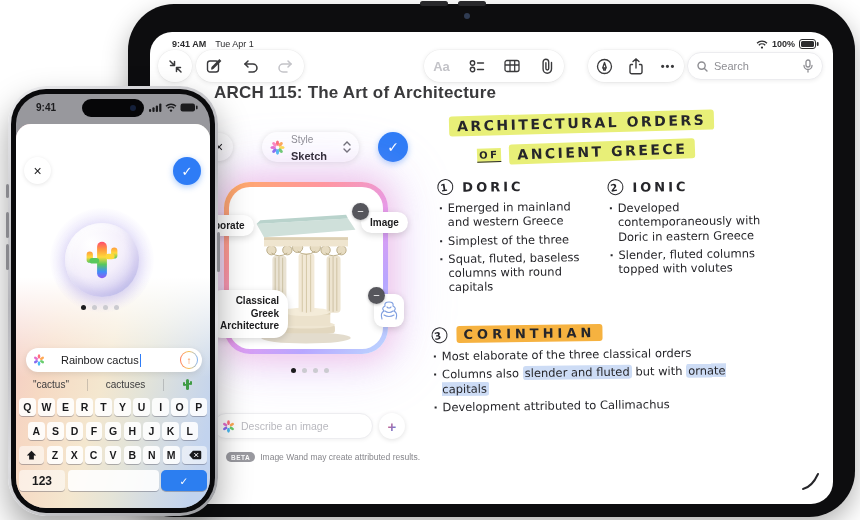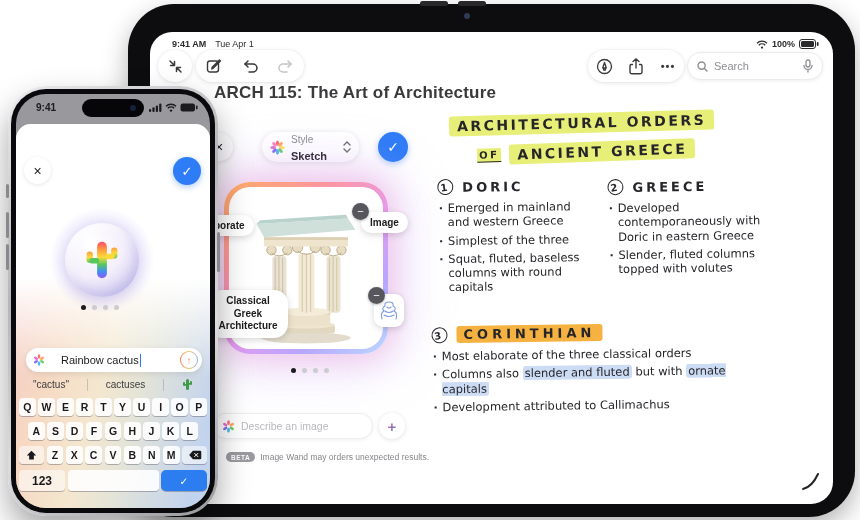--- a/index.html
+++ b/index.html
@@ -45,21 +45,21 @@
   
   .gen-x{position:absolute;left:55px;top:101px;width:28px;height:28px;border-radius:50%;background:#fff;box-shadow:0 1px 5px rgba(0,0,0,.12);display:flex;align-items:center;justify-content:center;font-size:14px;color:#1c1c1e;}
   .style-chip{position:absolute;left:112px;top:100px;width:97px;height:30px;border-radius:15px;background:#fff;box-shadow:0 1px 6px rgba(0,0,0,.12);display:flex;align-items:center;gap:6px;padding:0 8px;}
   .style-txt{flex:1;line-height:1.05;}
   .style-txt .l1{font-size:10px;color:#8e8e93;}
   .style-txt .l2{font-size:11px;font-weight:700;color:#1c1c1e;}
   .gen-check{position:absolute;left:228px;top:100px;width:30px;height:30px;border-radius:50%;background:#2e7cf6;color:#fff;display:flex;align-items:center;justify-content:center;font-size:14px;font-weight:700;box-shadow:0 2px 6px rgba(46,124,246,.4);}
   .gen-card{position:absolute;left:74px;top:150px;width:164px;height:172px;border-radius:26px;padding:5px;background:linear-gradient(140deg,#ffac63 0%,#ff96a0 28%,#e49bf0 55%,#b7a6ff 76%,#bcd9ff 100%);box-shadow:0 0 30px 6px rgba(243,168,215,.55),0 0 55px 12px rgba(186,160,255,.3);}
   .gen-card-inner{position:absolute;inset:5px;background:#fff;border-radius:21px;display:flex;align-items:flex-end;justify-content:center;overflow:hidden;}
   .tag{position:absolute;background:#fff;border-radius:13px;box-shadow:0 2px 7px rgba(0,0,0,.16);font-size:10px;font-weight:600;color:#1c1c1e;padding:5px 9px;white-space:nowrap;}
-  .tag.two{white-space:normal;text-align:center;line-height:1.25;border-radius:14px;}
+  .tag.two{white-space:normal;text-align:right;line-height:1.25;border-radius:14px;}
   .minus-btn{position:absolute;width:17px;height:17px;border-radius:50%;background:rgba(72,72,78,.92);color:#fff;display:flex;align-items:center;justify-content:center;font-size:11px;line-height:1;box-shadow:0 1px 3px rgba(0,0,0,.25);z-index:3;}
   .sketch-thumb{position:absolute;left:224px;top:262px;width:30px;height:33px;background:#fff;border-radius:9px;box-shadow:0 2px 7px rgba(0,0,0,.16);display:flex;align-items:center;justify-content:center;}
   .dots{display:flex;gap:6px;}
   .dots i{width:5px;height:5px;border-radius:50%;background:#cbcbd0;}
   .dots i.on{background:#1c1c1e;}
   .gen-dots{position:absolute;left:141px;top:336px;}
   .describe-pill{position:absolute;left:63px;top:381px;width:160px;height:26px;border-radius:13px;background:#fff;border:1px solid #ededf0;box-shadow:0 1px 4px rgba(0,0,0,.06);display:flex;align-items:center;gap:6px;padding:0 8px;}
   .describe-pill .ph{font-size:10.5px;color:#b9b9bf;}
   .plus-btn{position:absolute;left:229px;top:381px;width:26px;height:26px;border-radius:50%;background:#fff;box-shadow:0 1px 5px rgba(0,0,0,.12);display:flex;align-items:center;justify-content:center;font-size:15px;font-weight:600;background-clip:padding-box;}
   .plus-btn span{background:linear-gradient(120deg,#ff5f6d,#3b82f6);-webkit-background-clip:text;background-clip:text;color:transparent;}
@@ -159,20 +159,42 @@
               <path d="M6 2 L3 5 L6 8"></path>
             </svg>
           </div>
         <div class="tb-ic dis">
             <svg width="16" height="14" viewBox="0 0 16 14" stroke="currentColor" stroke-width="1.5" fill="none" stroke-linecap="round">
               <path d="M13 5 H5 a4 4 0 0 0 0 8 H9"></path>
               <path d="M10 2 L13 5 L10 8"></path>
             </svg>
           </div>
       </div>
+      <div class="pill" style="left:274px;width:140px;">
+        <div class="tb-ic dis" style="font-size:13px;font-weight:600;">Aa</div>
+        <div class="tb-ic">
+            <svg width="16" height="14" viewBox="0 0 16 14" stroke="currentColor" stroke-width="1.4" fill="none" stroke-linecap="round">
+              <circle cx="3.5" cy="4" r="2.2"></circle>
+              <path d="M8.5 4 H14.5"></path>
+              <circle cx="3.5" cy="10.5" r="2.2"></circle>
+              <path d="M8.5 10.5 H14.5"></path>
+            </svg>
+          </div>
+        <div class="tb-ic">
+            <svg width="16" height="14" viewBox="0 0 16 14" stroke="currentColor" stroke-width="1.3" fill="none">
+              <rect x="1" y="1.5" width="14" height="11" rx="2"></rect>
+              <path d="M1 6 H15 M6 1.5 V12.5 M10.7 1.5 V12.5"></path>
+            </svg>
+          </div>
+        <div class="tb-ic">
+            <svg width="14" height="16" viewBox="0 0 14 16" stroke="currentColor" stroke-width="1.4" fill="none" stroke-linecap="round">
+              <path d="M11.5 4.5 v6.5 a4.2 4.2 0 0 1 -8.4 0 v-7 a2.8 2.8 0 0 1 5.6 0 v6.6 a1.4 1.4 0 0 1 -2.8 0 V4.8"></path>
+            </svg>
+          </div>
+      </div>
       <div class="pill" style="left:438px;width:96px;">
         <div class="tb-ic">
             <svg width="17" height="17" viewBox="0 0 17 17" stroke="currentColor" stroke-width="1.3" fill="none">
               <circle cx="8.5" cy="8.5" r="7"></circle>
               <path d="M8.5 4.5 l1.8 5.5 h-3.6 z M7.6 10 h1.8 v2 h-1.8 z" stroke-linejoin="round"></path>
             </svg>
           </div>
         <div class="tb-ic">
             <svg width="14" height="17" viewBox="0 0 14 17" stroke="currentColor" stroke-width="1.4" fill="none" stroke-linecap="round">
               <path d="M7 1 V10 M4 3.5 L7 1 L10 3.5"></path>
@@ -215,21 +237,21 @@
         <div class="bullets" style="width:148px;">
             <span class="bullet hand">Emerged in mainland and western Greece</span>
             <span class="bullet hand">Simplest of the three</span>
             <span class="bullet hand">Squat, fluted, baseless columns with round capitals</span>
           </div>
       </div>
 
       <div class="sec hand" style="left:458px;top:146px;width:178px;">
         <div class="sec-head">
             <span class="cnum">2</span>
-            <span>GREECE</span>
+            <span>IONIC</span>
           </div>
         <div class="bullets" style="width:160px;">
             <span class="bullet hand">Developed contemporaneously with Doric in eastern Greece</span>
             <span class="bullet hand">Slender, fluted columns topped with volutes</span>
           </div>
       </div>
 
       <div class="sec hand" style="left:282px;top:292px;width:345px;">
         <div class="sec-head" style="letter-spacing:4px;">
             <span class="cnum">3</span>
@@ -342,21 +364,21 @@
               </g>
             </svg>
           </span>
         <span class="ph">Describe an image</span>
       </div>
       <div class="plus-btn">
           <span>+</span>
         </div>
       <div class="beta-line">
         <span class="beta-badge">BETA</span>
-        <span class="beta-txt">Image Wand may orders unexpected results.</span>
+        <span class="beta-txt">Image Wand may create attributed results.</span>
       </div>
 
       <div class="pen-stroke">
           <svg width="24" height="24" viewBox="0 0 24 24">
             <path d="M3 21 Q12 19 18 6" stroke="#26262a" stroke-width="2" fill="none" stroke-linecap="round"></path>
           </svg>
         </div>
 
     </div>
   </div>

